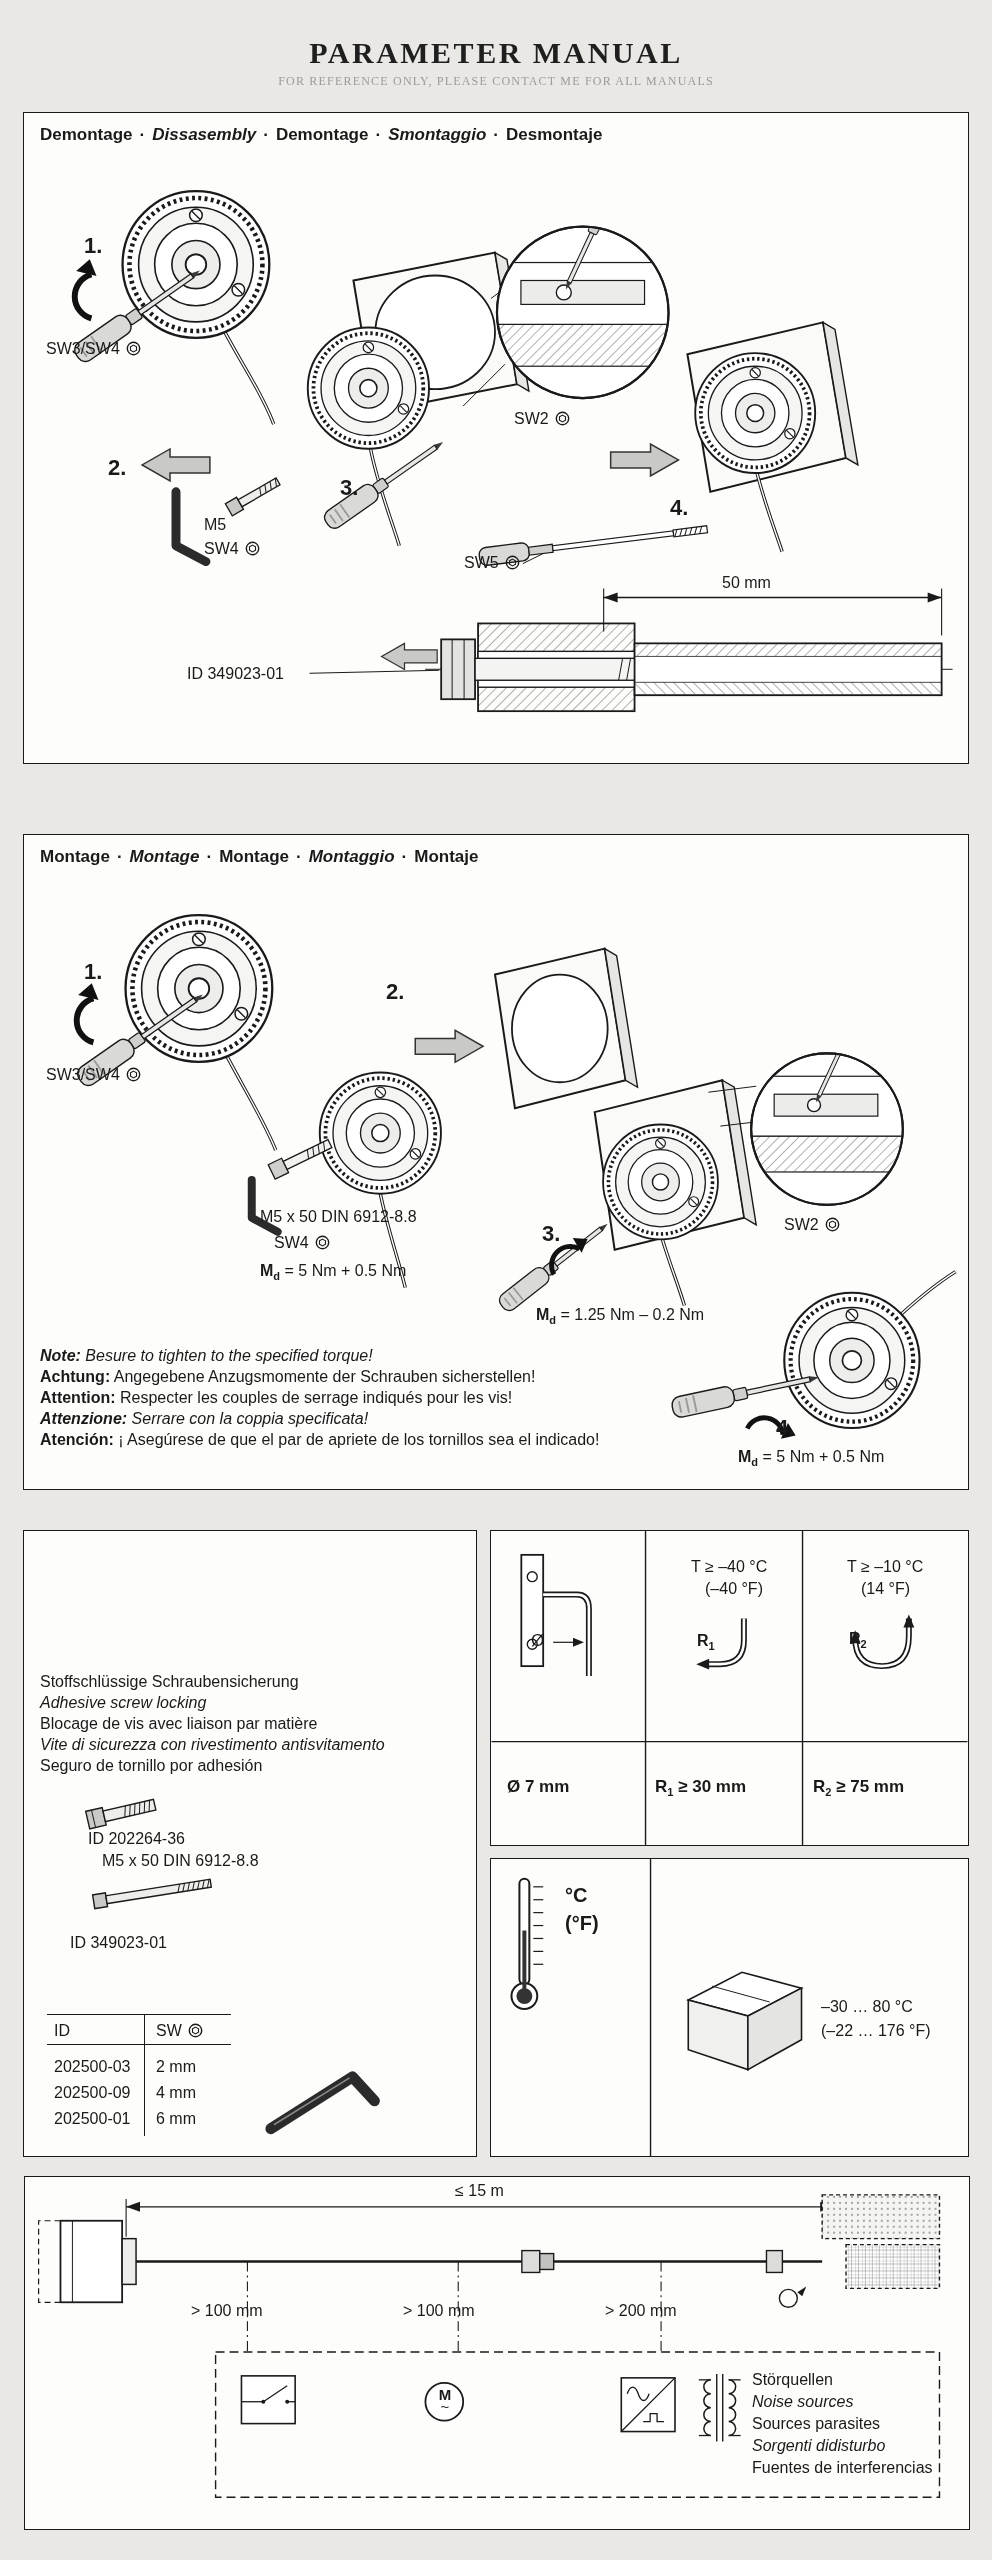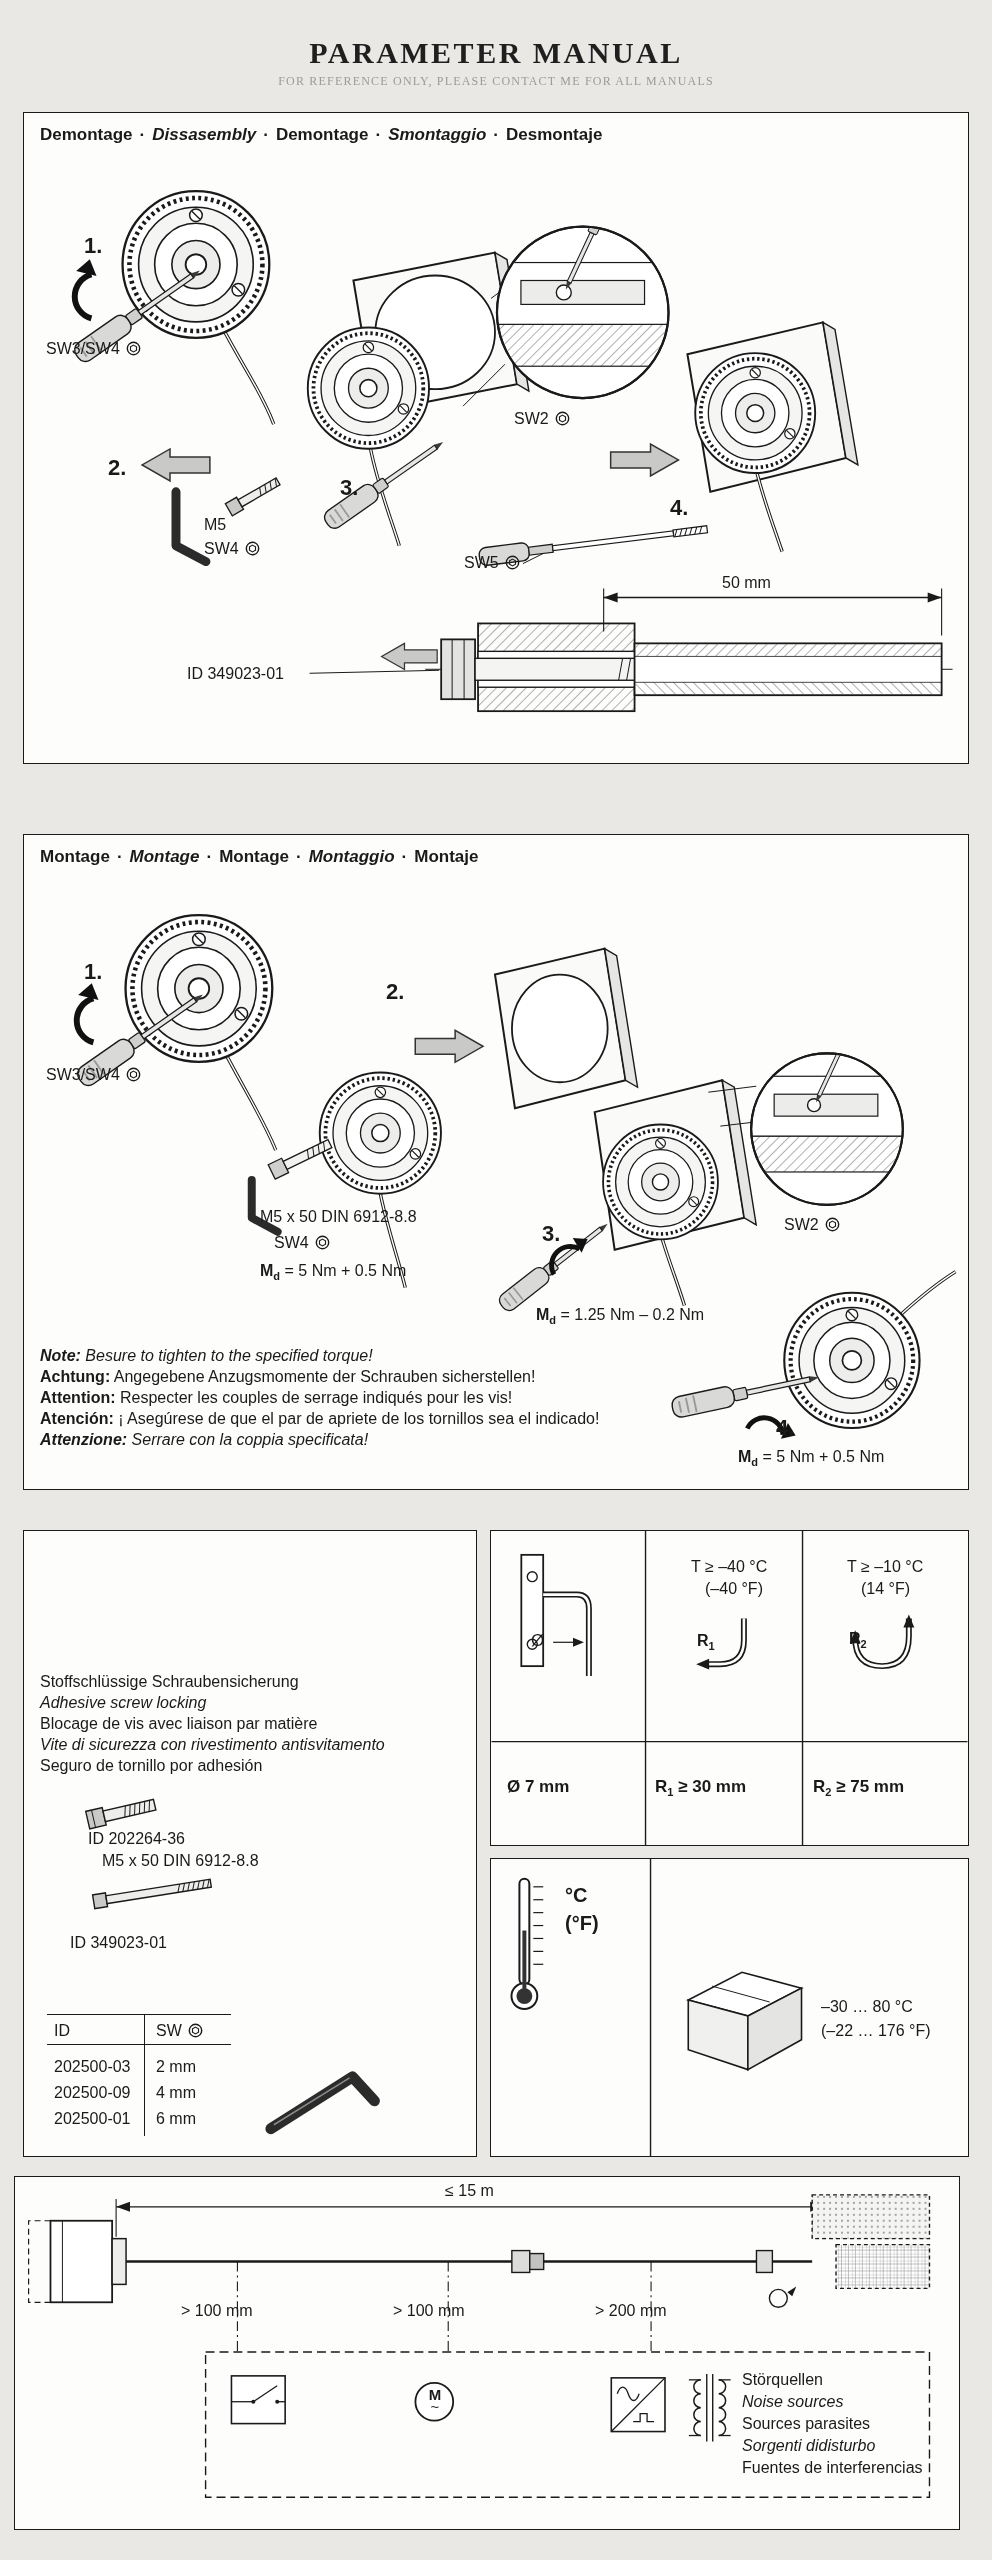--- a/index.html
+++ b/index.html
@@ -266,22 +266,22 @@
   <div class="L" style="left:760px;top:380px"><span>SW2</span><svg class="sicon" viewBox="0 0 16 16">
         <use href="#sic"></use>
       </svg></div>
   <div class="L step" style="left:752px;top:580px">4.</div>
   <div class="L" style="left:714px;top:612px"><span class="b"><span>M</span><sub>d</sub></span><span> = 5 Nm + 0.5 Nm</span></div>
 
   <div class="L" style="left:16px;top:510px;line-height:21px">
     <div><span class="b i">Note:</span><span class="i"> Besure to tighten to the specified torque!</span></div>
     <div><span class="b">Achtung:</span><span> Angegebene Anzugsmomente der Schrauben sicherstellen!</span></div>
     <div><span class="b">Attention:</span><span> Respecter les couples de serrage indiqués pour les vis!</span></div>
+    <div><span class="b i">Attenzione:</span><span class="i"> Serrare con la coppia specificata!</span></div>
     <div><span class="b">Atención:</span><span> ¡ Asegúrese de que el par de apriete de los tornillos sea el indicado!</span></div>
-    <div><span class="b i">Attenzione:</span><span class="i"> Serrare con la coppia specificata!</span></div>
   </div>
 </div>
 
 <div class="panel" style="left:23px;top:1530px;width:454px;height:627px">
   <svg class="layer" viewBox="0 0 454 627">
     <g transform="translate(64,290) rotate(-13)">
       <rect x="0" y="-9" width="17" height="18" fill="#c9c9c7" stroke="#1a1a1a" stroke-width="1.4"></rect>
       <line x1="6" y1="-9" x2="6" y2="9" stroke="#1a1a1a" stroke-width="1"></line>
       <rect x="17" y="-5.5" width="52" height="11" fill="#ededeb" stroke="#1a1a1a" stroke-width="1.4"></rect>
       <line x1="40" y1="-5.5" x2="37" y2="5.5" stroke="#1a1a1a" stroke-width="1"></line>
@@ -386,21 +386,21 @@
       <polygon points="258,158 312,130 312,182 258,212" fill="#e4e4e2" stroke="#1a1a1a" stroke-width="1.6"></polygon>
       <line x1="222" y1="128" x2="280" y2="144" stroke="#1a1a1a" stroke-width="1"></line>
     </g>
   </svg>
   <div class="L b" style="left:74px;top:24px;font-size:20px">°C</div>
   <div class="L b" style="left:74px;top:52px;font-size:20px">(°F)</div>
   <div class="L" style="left:330px;top:138px">–30 … 80 °C</div>
   <div class="L" style="left:330px;top:162px">(–22 … 176 °F)</div>
 </div>
 
-<div class="panel" style="left:14px;top:2176px;width:946px;height:354px">
+<div class="panel" style="left:24px;top:2176px;width:946px;height:354px">
   <svg class="layer" viewBox="0 0 946 354">
     <line x1="100" y1="22" x2="100" y2="60" stroke="#1a1a1a" stroke-width="1.1"></line>
     <line x1="812" y1="22" x2="812" y2="60" stroke="#1a1a1a" stroke-width="1.1"></line>
     <line x1="100" y1="30" x2="812" y2="30" stroke="#1a1a1a" stroke-width="1.3"></line>
     <polygon points="100,30 114,25 114,35" fill="#1a1a1a"></polygon>
     <polygon points="812,30 798,25 798,35" fill="#1a1a1a"></polygon>
     <path d="M34 44 H12 V126 H34" fill="none" stroke="#1a1a1a" stroke-width="1.2" stroke-dasharray="6 4"></path>
     <rect x="34" y="44" width="62" height="82" fill="#fff" stroke="#1a1a1a" stroke-width="1.8"></rect>
     <line x1="46" y1="44" x2="46" y2="126" stroke="#1a1a1a" stroke-width="1"></line>
     <rect x="96" y="62" width="14" height="46" fill="#ededeb" stroke="#1a1a1a" stroke-width="1.5"></rect>

